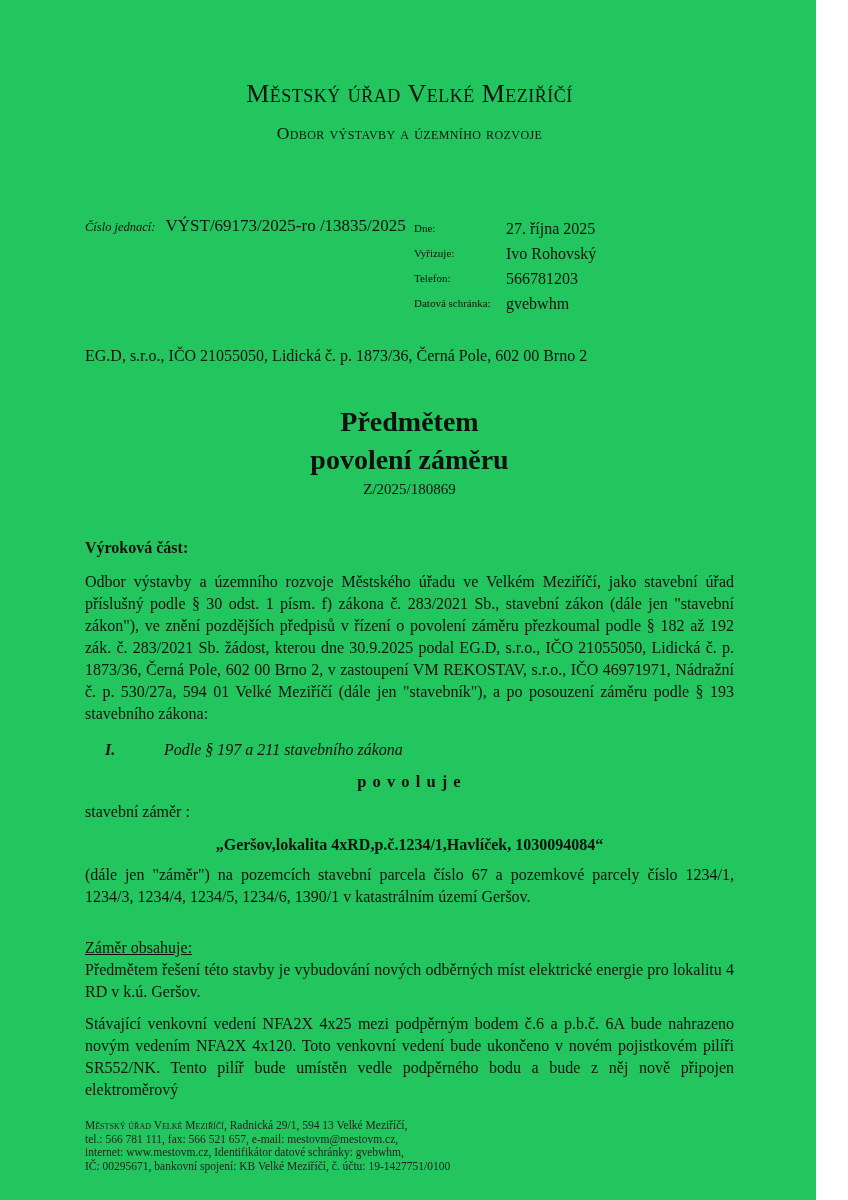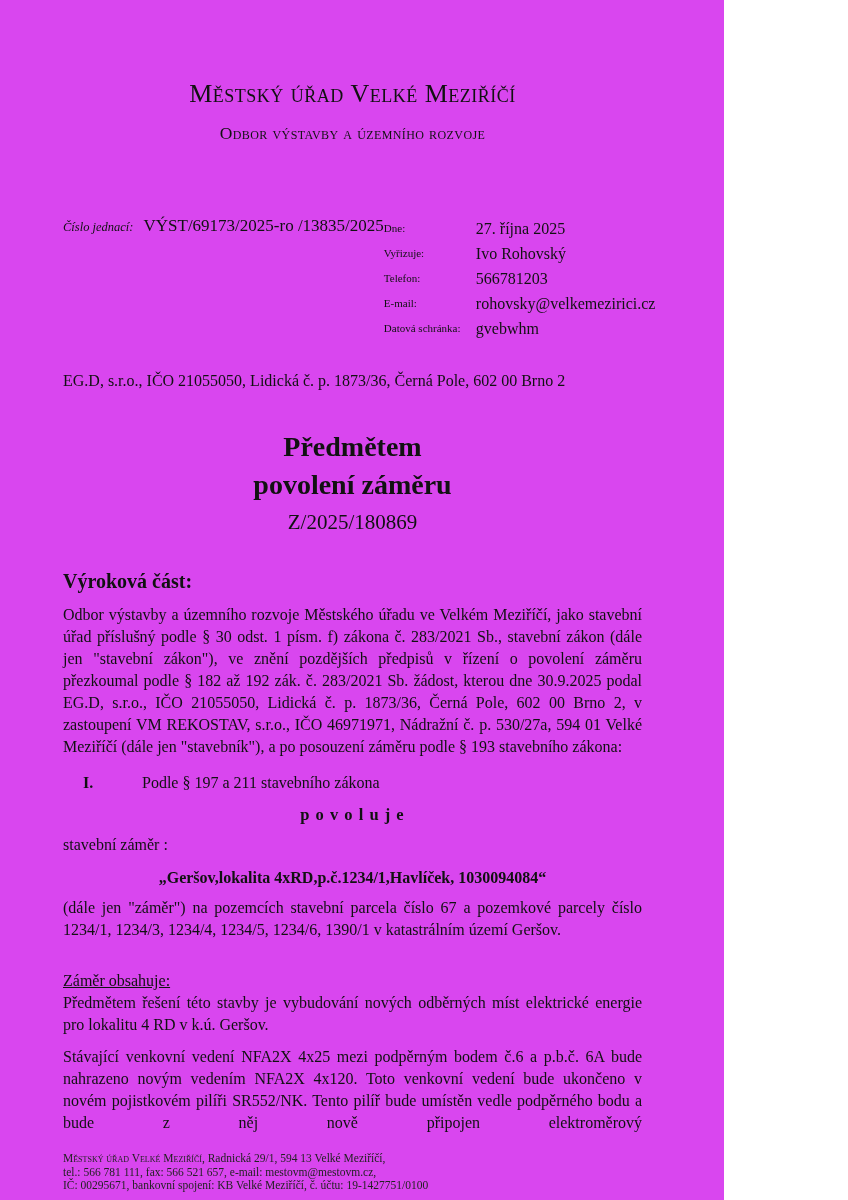--- a/index.html
+++ b/index.html
@@ -2,28 +2,28 @@
 <html lang="cs"><head>
 <meta charset="utf-8">
 <style>
   html, body {
     margin: 0;
     padding: 0;
     background: #ffffff;
   }
   .page {
     position: relative;
-    width: 724px;
+    width: 816px;
     height: 1200px;
-    background: #d946ef;
+    background: #22c55e;
     color: #111111;
     font-family: "Liberation Serif", "DejaVu Serif", serif;
     overflow: hidden;
     box-sizing: border-box;
-    padding: 0 82px 0 63px;
+    padding: 0 82px 0 85px;
   }
   
   .doc-header {
     margin-top: 80px;
     text-align: center;
   }
   .office-name {
     font-variant: small-caps;
     font-size: 26px;
     letter-spacing: 0.5px;
@@ -78,42 +78,42 @@
     margin-top: 36px;
     text-align: center;
   }
   .title-line {
     margin: 0;
     font-size: 28px;
     font-weight: bold;
     line-height: 38px;
   }
   .file-number {
-    font-size: 21px;
+    font-size: 15px;
     line-height: 20px;
-    margin-top: 8px;
   }
   
   .section-heading {
     margin: 38px 0 0 0;
-    font-size: 20px;
+    font-size: 16px;
     font-weight: bold;
     line-height: 22px;
   }
   .para {
     margin: 12px 0 0 0;
     font-size: 16px;
     line-height: 22px;
     text-align: justify;
   }
   .cut { text-align-last: justify; }
   .numbered-item {
     margin-top: 14px;
     font-size: 16px;
     line-height: 22px;
+    font-style: italic;
   }
   .item-no {
     display: inline-block;
     margin-left: 20px;
     width: 55px;
     font-weight: bold;
   }
   .verdict {
     margin: 10px 0 0 0;
     text-align: center;
@@ -175,24 +175,20 @@
       </div>
       <div class="detail-row">
         <span class="detail-label">Vyřizuje:</span>
         <span class="detail-value">Ivo Rohovský</span>
       </div>
       <div class="detail-row">
         <span class="detail-label">Telefon:</span>
         <span class="detail-value">566781203</span>
       </div>
       <div class="detail-row">
-        <span class="detail-label">E-mail:</span>
-        <span class="detail-value">rohovsky@velkemezirici.cz</span>
-      </div>
-      <div class="detail-row">
         <span class="detail-label">Datová schránka:</span>
         <span class="detail-value">gvebwhm</span>
       </div>
     </div>
   </div>
 
   <p class="recipient">EG.D, s.r.o., IČO 21055050, Lidická č. p. 1873/36, Černá Pole, 602 00  Brno 2</p>
 
   <div class="title-block">
     <h1 class="title-line">Předmětem</h1>
@@ -221,16 +217,17 @@
 
   <p class="para para-3">Předmětem řešení této stavby je vybudování nových odběrných míst elektrické energie pro lokalitu 4 RD v k.ú. Geršov.</p>
 
   <p class="para para-4 cut">Stávající venkovní vedení NFA2X 4x25 mezi podpěrným bodem č.6 a p.b.č. 6A bude nahrazeno novým vedením NFA2X 4x120. Toto venkovní vedení bude ukončeno v novém pojistkovém pilíři SR552/NK. Tento pilíř bude umístěn vedle podpěrného bodu a bude z něj nově připojen elektroměrový</p>
 
   <footer class="doc-footer">
     <div class="footer-line">
       <span class="sc">Městský úřad Velké Meziříčí</span><span>, Radnická 29/1, 594 13 Velké Meziříčí,</span>
     </div>
     <div class="footer-line">tel.: 566 781 111, fax: 566 521 657, e-mail: mestovm@mestovm.cz,</div>
+    <div class="footer-line">internet: www.mestovm.cz, Identifikátor datové schránky: gvebwhm,</div>
     <div class="footer-line">IČ: 00295671, bankovní spojení: KB Velké Meziříčí, č. účtu: 19-1427751/0100</div>
   </footer>
 
 </div>
 
 </body></html>

